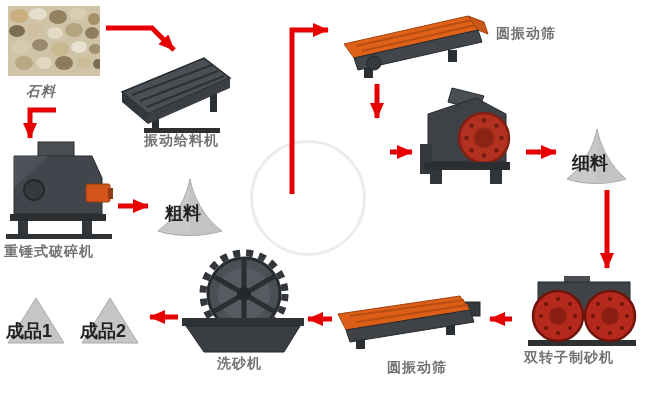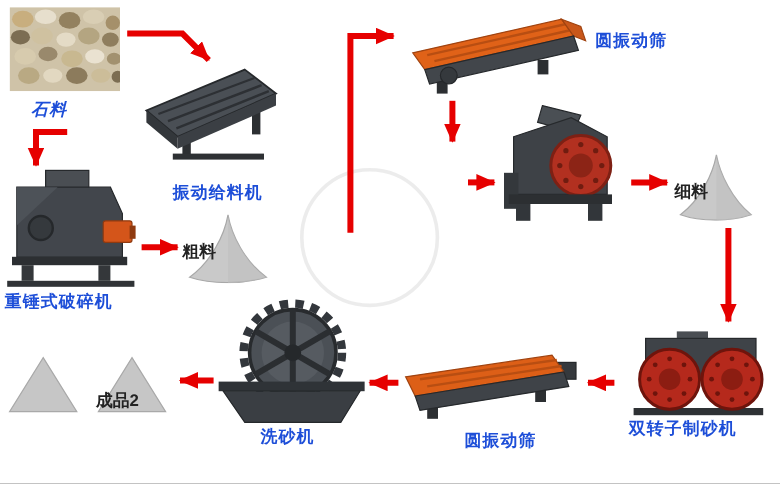--- a/index.html
+++ b/index.html
@@ -2,22 +2,22 @@
 <html><head>
 <meta charset="utf-8">
 <style>
   * { margin:0; padding:0; box-sizing:border-box; }
   html,body { background:#9a9a9a; font-family:"Liberation Sans", sans-serif; }
   .canvas { position:relative; width:650px; height:403px; background:#ffffff; overflow:hidden; }
   .node { position:absolute; z-index:3; }
   .node svg { display:block; width:100%; height:100%; }
   .arrows { position:absolute; left:0; top:0; z-index:5; pointer-events:none; }
   .arrow { fill:none; stroke:#e60000; stroke-width:5; }
-  .lbl { position:absolute; font-size:14px; font-weight:bold; color:#1d4ed8; letter-spacing:1px; white-space:nowrap; z-index:6; }
-  .pile-label { position:absolute; left:0; right:14px; font-size:14px; font-weight:bold; color:#222; z-index:4; }
+  .lbl { position:absolute; font-size:14px; font-weight:bold; color:#737373; letter-spacing:1px; white-space:nowrap; z-index:6; }
+  .pile-label { position:absolute; left:0; right:14px; text-align:center; font-size:18px; font-weight:bold; color:#222; z-index:4; }
   .pile-label.mid { top:25px; }
   .pile-label.low { bottom:3px; }
   .watermark { position:absolute; left:250px; top:140px; width:116px; height:116px; border:3px solid rgba(110,110,110,0.13); border-radius:50%; z-index:1; }
 </style>
 </head>
 <body>
 
 <div class="canvas">
 
   <div class="watermark"></div>
@@ -178,31 +178,32 @@
       <circle cx="62" cy="46" r="7" fill="#25282b"></circle>
       <rect x="0" y="70" width="122" height="8" fill="#2f3337"></rect>
       <polygon points="4,78 118,78 102,104 22,104" fill="#3a3e43" stroke="#25282b"></polygon>
     </svg>
   </div>
 
   <div class="node" style="left:6px;top:296px;width:60px;height:50px;">
     <svg viewBox="0 0 60 50">
       <polygon points="30,2 58,47 2,47" fill="#c6c6c6" stroke="#a9a9a9"></polygon>
     </svg>
+    <span class="pile-label low">成品1</span>
   </div>
 
   <div class="node" style="left:80px;top:296px;width:60px;height:50px;">
     <svg viewBox="0 0 60 50">
       <polygon points="30,2 58,47 2,47" fill="#c6c6c6" stroke="#a9a9a9"></polygon>
     </svg>
     <span class="pile-label low">成品2</span>
   </div>
 
   <div class="lbl" style="left:26px;top:83px;font-style:italic;">石料</div>
-  <div class="lbl" style="left:144px;top:132px;margin-top:20px;">振动给料机</div>
+  <div class="lbl" style="left:144px;top:132px;">振动给料机</div>
   <div class="lbl" style="left:4px;top:243px;">重锤式破碎机</div>
   <div class="lbl" style="left:496px;top:25px;">圆振动筛</div>
   <div class="lbl" style="left:524px;top:349px;">双转子制砂机</div>
   <div class="lbl" style="left:387px;top:359px;">圆振动筛</div>
   <div class="lbl" style="left:217px;top:355px;">洗砂机</div>
 
   <svg class="arrows" width="650" height="403" viewBox="0 0 650 403">
     <defs>
       <marker id="ah" markerUnits="userSpaceOnUse" markerWidth="17" markerHeight="15" refX="15" refY="7" orient="auto">
         <path d="M0,0 L16,7 L0,14 Z" fill="#e60000"></path>

